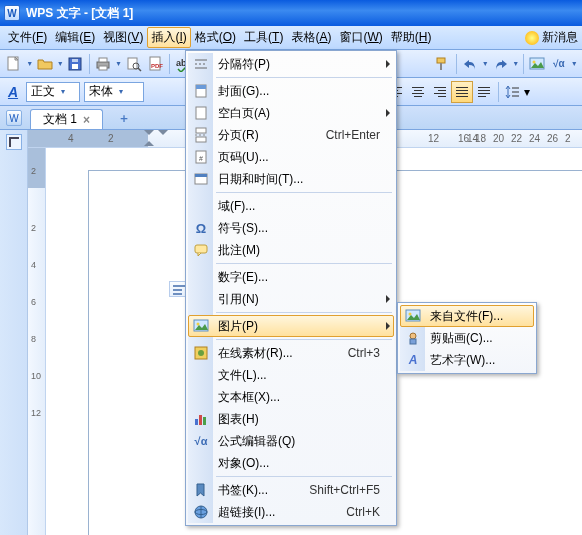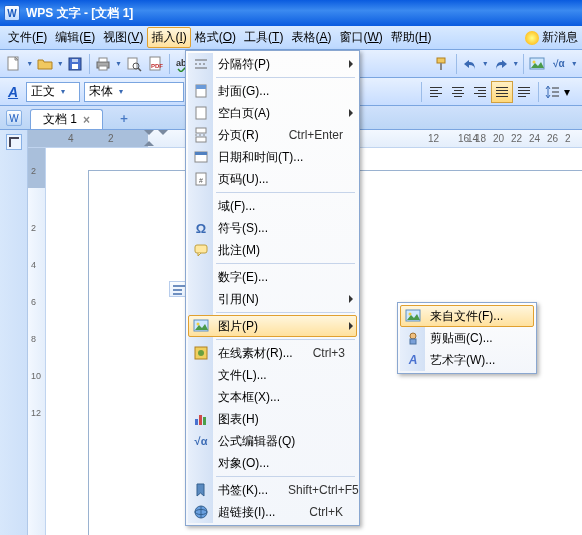--- a/index.html
+++ b/index.html
@@ -61,21 +61,21 @@
   .menu .strip{ position:absolute; left:2px; top:2px; bottom:2px; width:25px; background:linear-gradient(90deg,#e7effb,#d3e1f5);}
   .menu-item{ position:relative; height:22px; display:flex; align-items:center; padding-left:30px; padding-right:14px; white-space:nowrap;}
   .menu-item .ic{ position:absolute; left:4px; width:18px; height:18px; display:flex; align-items:center; justify-content:center;}
   .menu-item .shortcut{ margin-left:auto; padding-left:20px; color:#333;}
   .menu-item .sub-arrow{ position:absolute; right:4px; width:0;height:0;border-top:4px solid transparent;border-bottom:4px solid transparent;border-left:4px solid #333;}
   .menu-item.hl{ background:linear-gradient(#fff6dd,#ffe19e); border:1px solid #e0a030; padding-left:29px; padding-right:13px; height:22px; border-radius:2px;}
   .menu-item.hl .ic{ left:3px; }
   .menu-item.hl .sub-arrow{ right:3px; }
   .menu-sep{ height:1px; margin:2px 2px 2px 28px; background:#c6d4ea;}
   
-  #insert-menu{ left:185px; top:50px; width:175px;}
+  #insert-menu{ left:185px; top:50px; width:212px;}
   #pic-submenu{ left:397px; top:302px; width:140px;}
   
 </style>
 </head>
 <body>
 
 <div class="titlebar">
   <div class="logo">W</div>
   <span>WPS 文字 - [文档 1]</span>
 </div>
@@ -190,21 +190,21 @@
     </div>
     <div class="drop">▾</div>
 </div>
 
 <div class="fmt-bar">
   <div class="Alogo">A</div>
   <div class="combo" style="width:54px">
       <span>正文</span>
       <span class="arrow">▾</span>
     </div>
-  <div class="combo" style="width:100px">
+  <div class="combo" style="width:60px">
       <span>宋体</span>
       <span class="arrow">▾</span>
     </div>
   <div style="width:230px"></div>
   <div class="sep" style="width:1px;height:20px;background:#9bbce8;margin:0 3px;"></div>
   <div class="align-btn">
       <div class="align-lines">
         <span style="width:12px"></span>
         <span style="width:8px"></span>
         <span style="width:12px"></span>
@@ -349,34 +349,34 @@
           <rect x="3" y="10" width="10" height="5" fill="#fff" stroke="#888"></rect>
           <line x1="2" y1="8" x2="14" y2="8" stroke="#888" stroke-dasharray="2"></line>
         </svg>
       </span>
       <span>分页(R)</span>
       <span class="shortcut">Ctrl+Enter</span>
     </div>
   <div class="menu-item">
       <span class="ic">
         <svg width="16" height="16">
+          <rect x="3" y="2" width="10" height="12" fill="#fff" stroke="#888"></rect>
+          <text x="6" y="12" font-size="7" fill="#555">#</text>
+        </svg>
+      </span>
+      <span>页码(U)...</span>
+    </div>
+  <div class="menu-item">
+      <span class="ic">
+        <svg width="16" height="16">
           <rect x="2" y="3" width="12" height="10" fill="#fff" stroke="#888"></rect>
           <rect x="2" y="3" width="12" height="3" fill="#5080c0"></rect>
         </svg>
       </span>
       <span>日期和时间(T)...</span>
-    </div>
-  <div class="menu-item">
-      <span class="ic">
-        <svg width="16" height="16">
-          <rect x="3" y="2" width="10" height="12" fill="#fff" stroke="#888"></rect>
-          <text x="6" y="12" font-size="7" fill="#555">#</text>
-        </svg>
-      </span>
-      <span>页码(U)...</span>
     </div>
   <div class="menu-sep"></div>
   <div class="menu-item">
       <span>域(F)...</span>
     </div>
   <div class="menu-item">
       <span class="ic">
         <span style="color:#3a6ab4;font-size:13px;font-weight:bold">Ω</span>
       </span>
       <span>符号(S)...</span>

